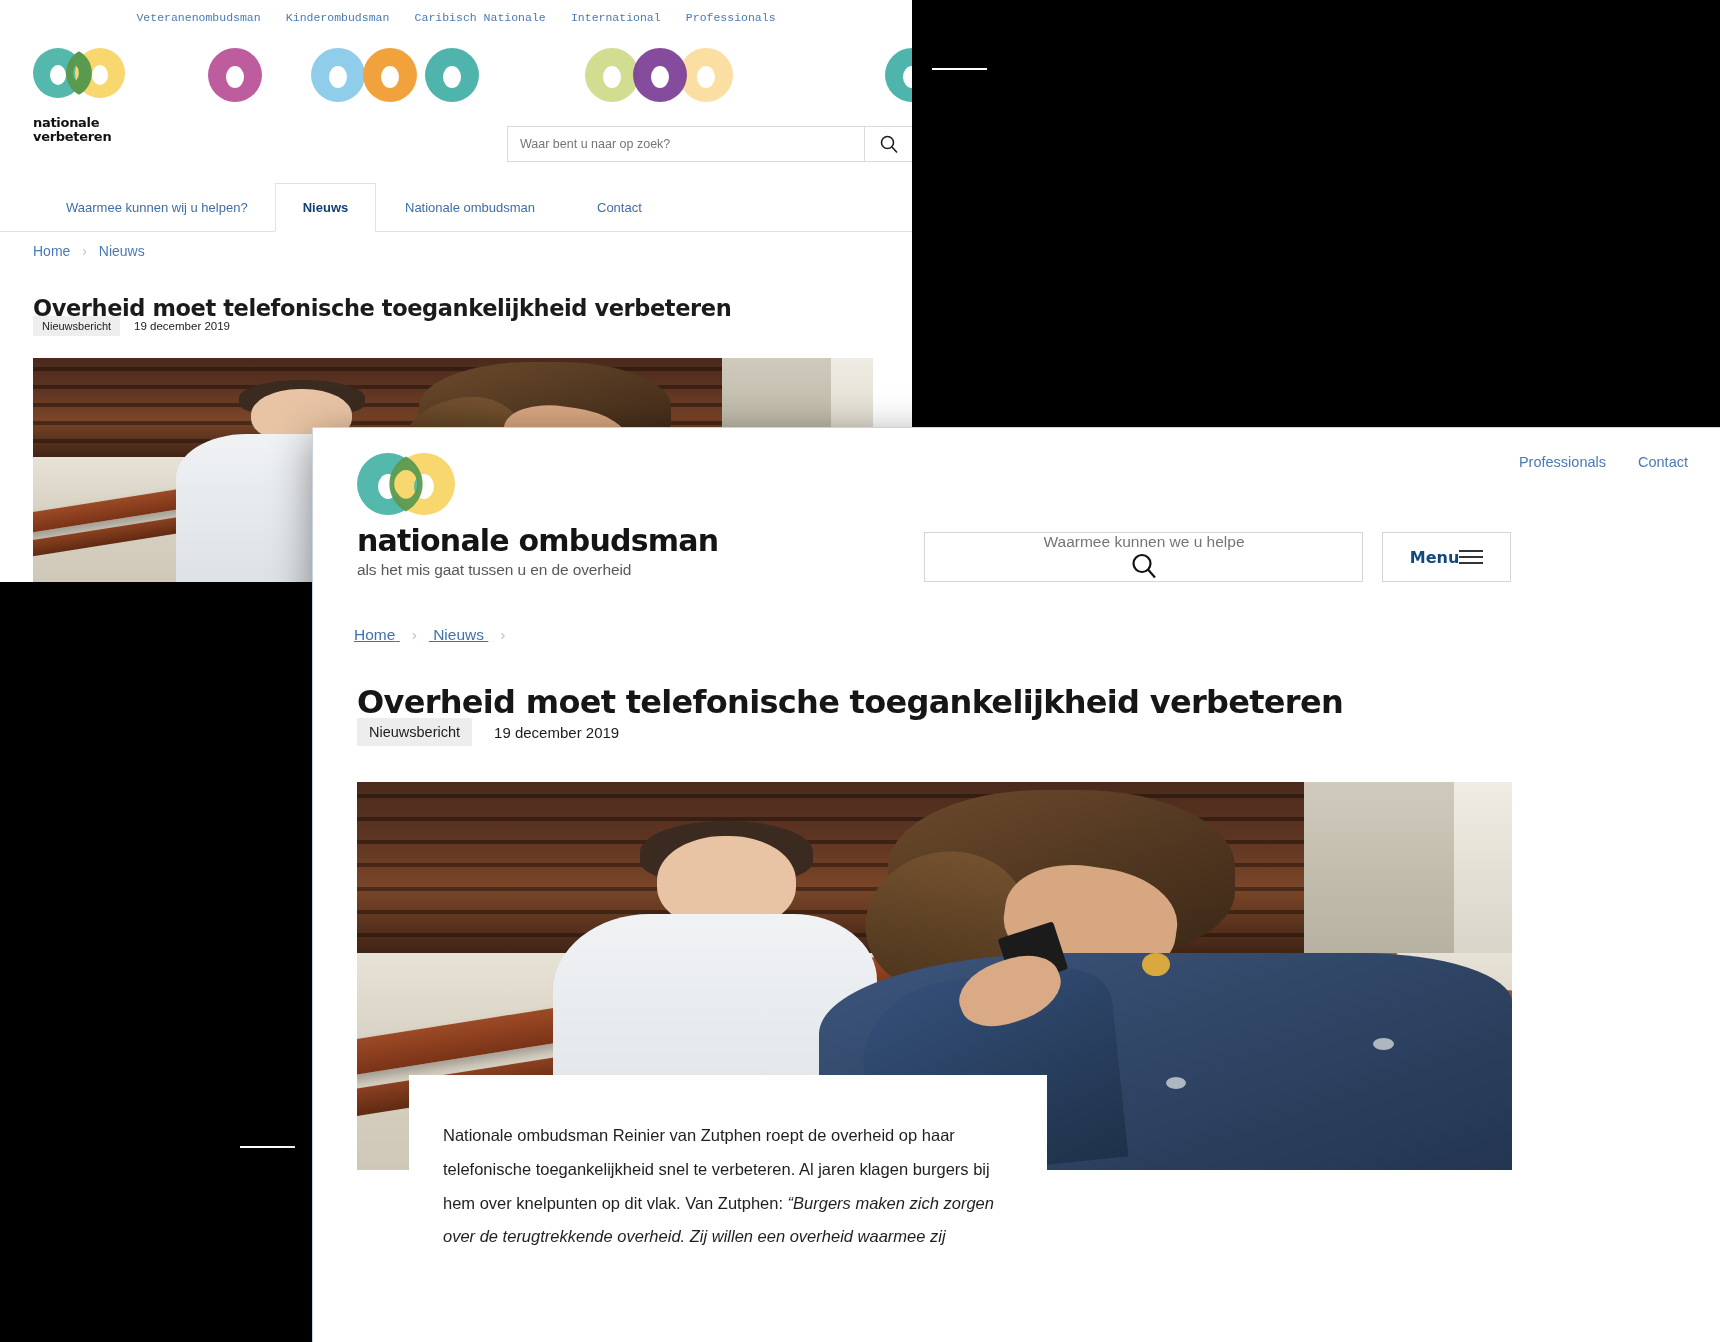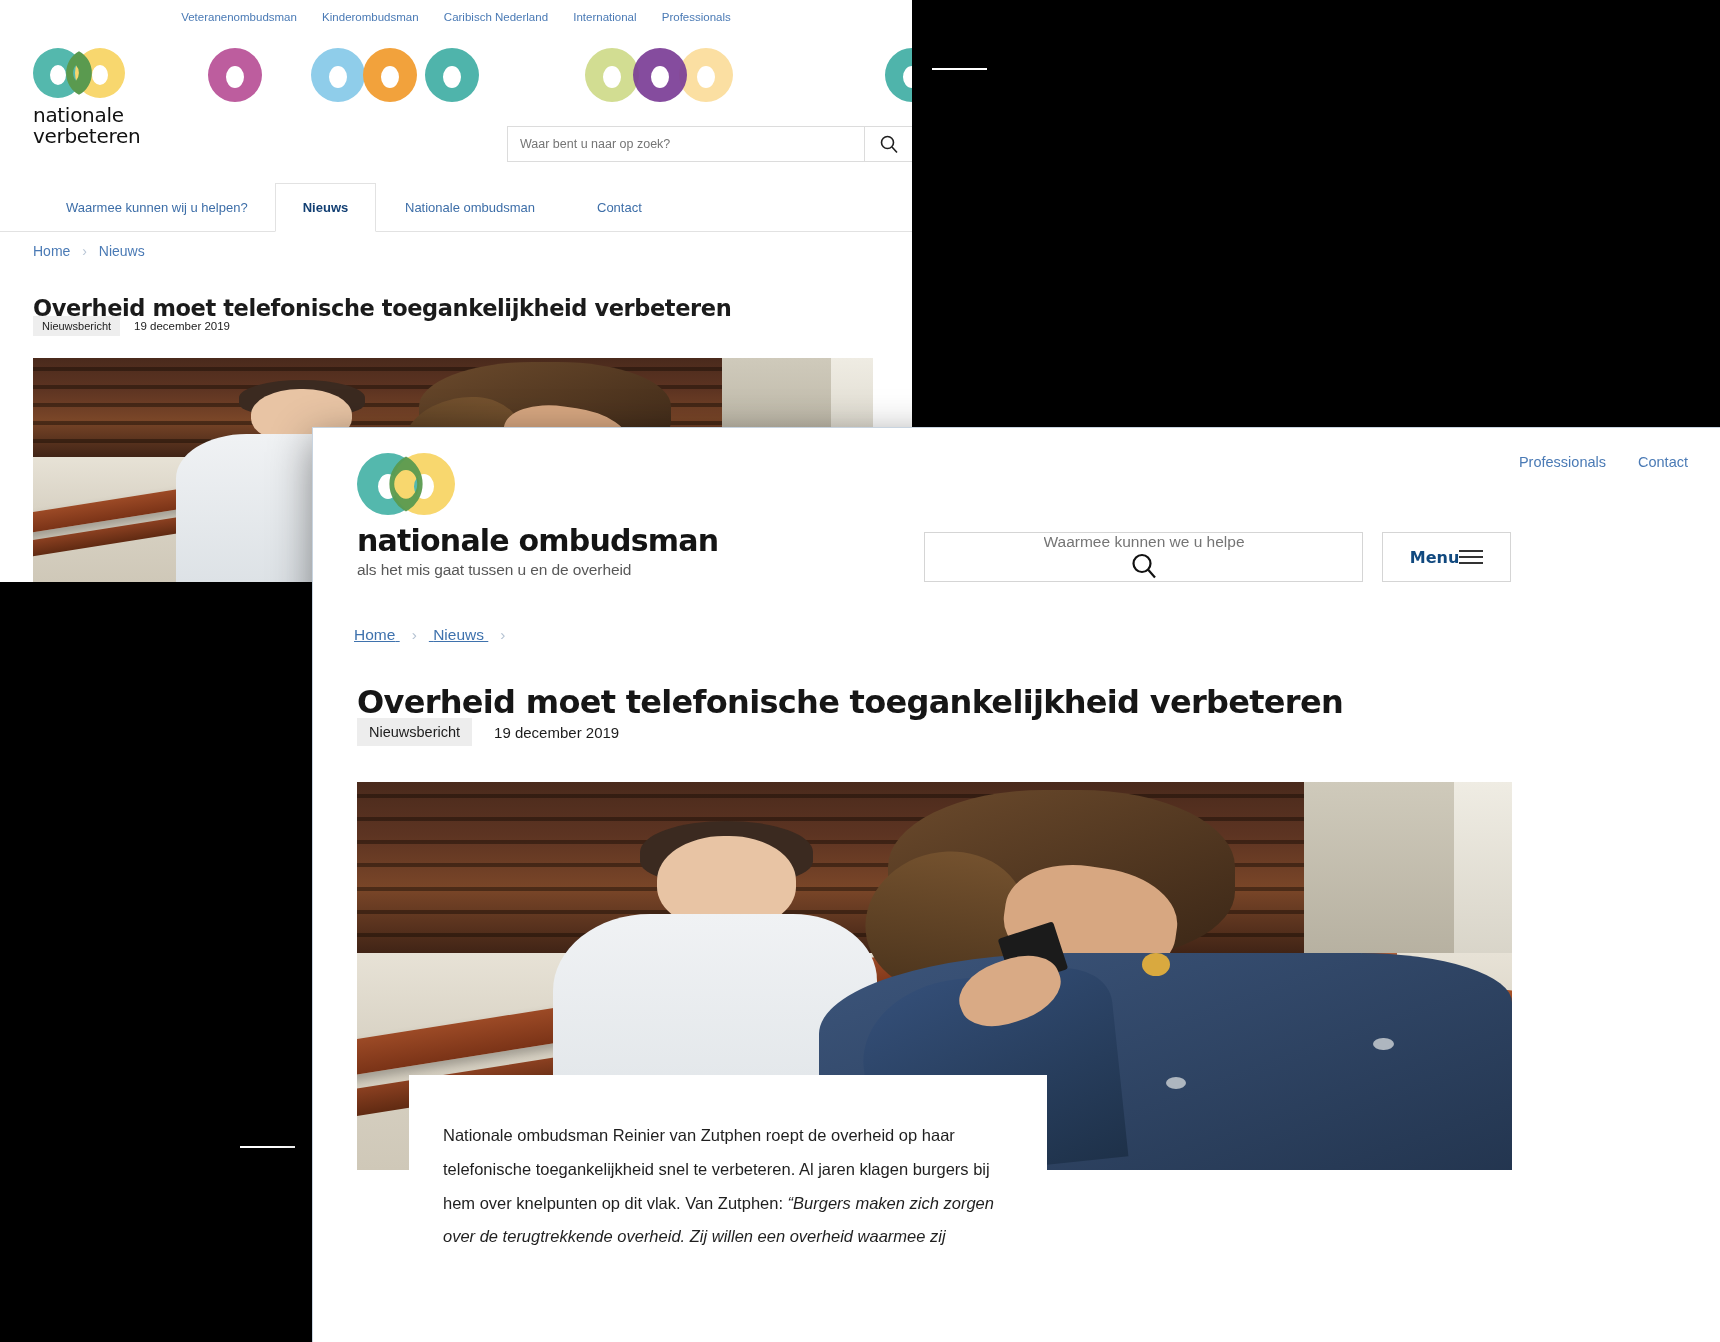--- a/index.html
+++ b/index.html
@@ -18,29 +18,30 @@
   }
   .bw-toplinks{
     position:absolute;top:11px;left:0;width:912px;
     text-align:center;
     font-size:11.5px;color:#4a7ab5;
     white-space:nowrap;
   }
   .bw-toplinks a{
     color:#4a7ab5;text-decoration:none;margin:0 11px;
     display:inline-block;
+    font-family:Liberation Mono, monospace;
   }
   .bw-logo{
     position:absolute;left:33px;top:48px;
   }
   .bw-logo-mark{width:92px;height:50px;display:block;}
   .bw-logo-text{
-    margin-top:7px;
+    margin-top:18px;
     font-family:"DejaVu Sans", sans-serif;
-    font-weight:normal;font-size:20px;line-height:1.07;
+    font-weight:bold;font-size:13px;line-height:1.07;
     color:#111;letter-spacing:-.3px;
   }
   .bw-deco{position:absolute;top:48px;left:0;width:912px;height:54px;}
   .bw-searchwrap{
     position:absolute;left:465px;top:126px;
     width:407px;height:36px;display:flex;padding-left:42px;
   }
   .bw-searchinput{
     flex:1;border:1px solid #dcdcdc;border-right:none;
     background:#fff;font-size:12.5px;color:#666;
@@ -210,21 +211,21 @@
 <div class="black-strip-top"></div>
 <div class="black-strip-left"></div>
 <div class="tick1"></div>
 <div class="tick2"></div>
 
 <div class="back-window">
 
   <div class="bw-toplinks">
     <a>Veteranenombudsman</a>
     <a>Kinderombudsman</a>
-    <a>Caribisch Nederland</a>
+    <a>Caribisch Nationale</a>
     <a>International</a>
     <a>Professionals</a>
   </div>
 
   <svg class="bw-deco" viewBox="0 0 912 54">
     <g fill-rule="evenodd">
       <path d="M235 0a27 27 0 110 54 27 27 0 010-54zm0 18a9 11 0 100 22 9 11 0 000-22z" fill="#bd5d9e"></path>
       <path d="M338 0a27 27 0 110 54 27 27 0 010-54zm0 18a9 11 0 100 22 9 11 0 000-22z" fill="#8fcdea"></path>
       <path d="M390 0a27 27 0 110 54 27 27 0 010-54zm0 18a9 11 0 100 22 9 11 0 000-22z" fill="#f2a23c"></path>
       <path d="M452 0a27 27 0 110 54 27 27 0 010-54zm0 18a9 11 0 100 22 9 11 0 000-22z" fill="#4fb4ab"></path>

